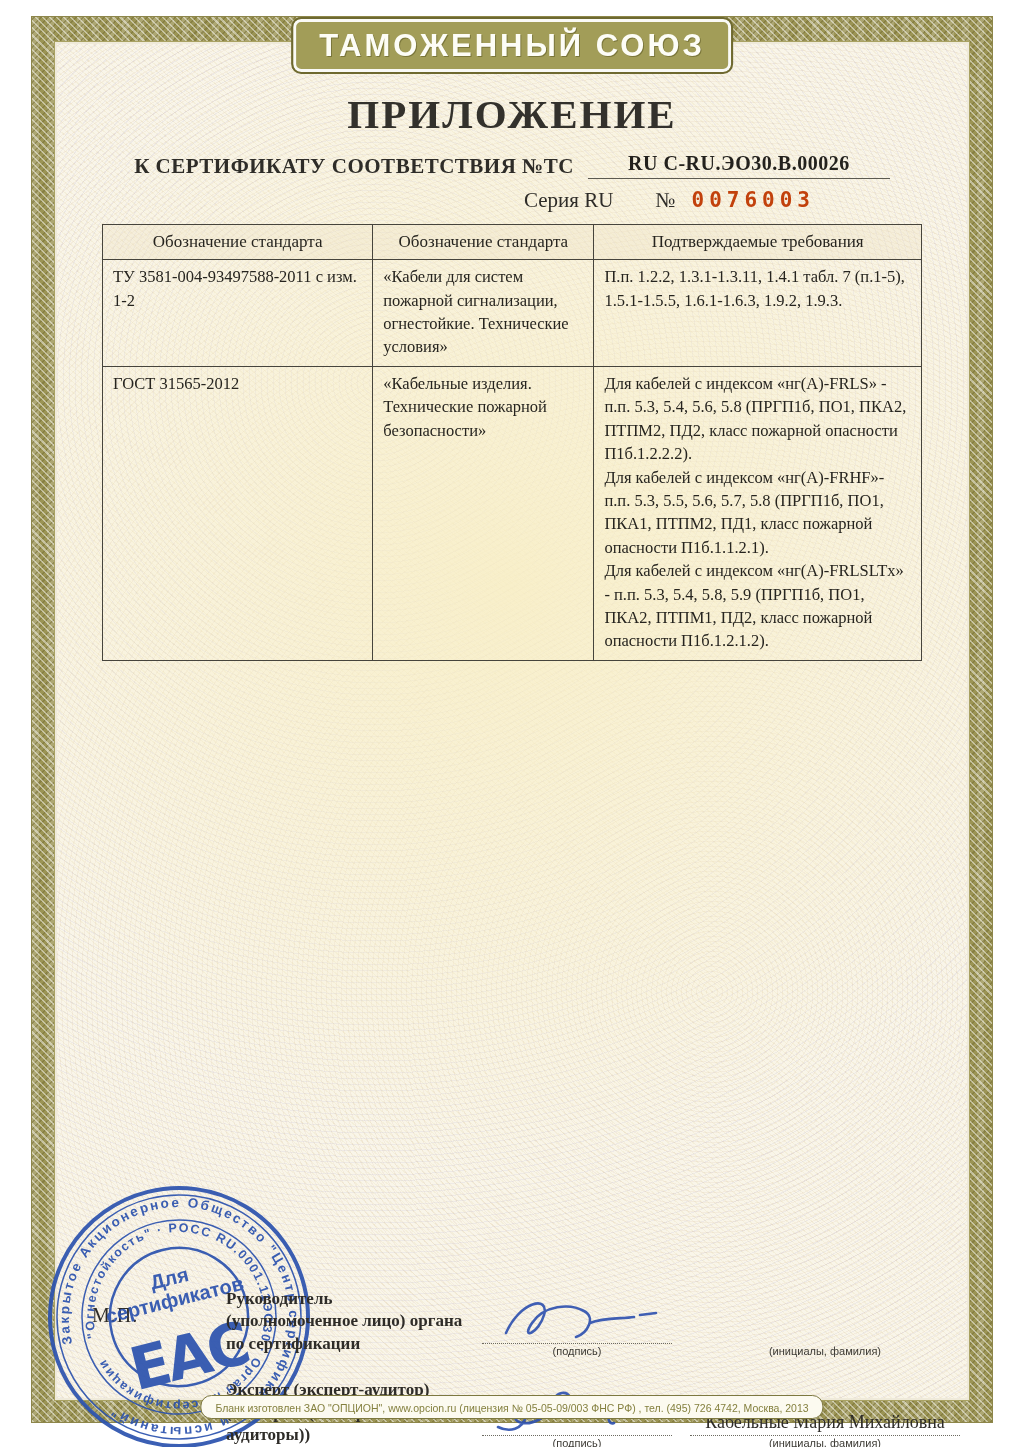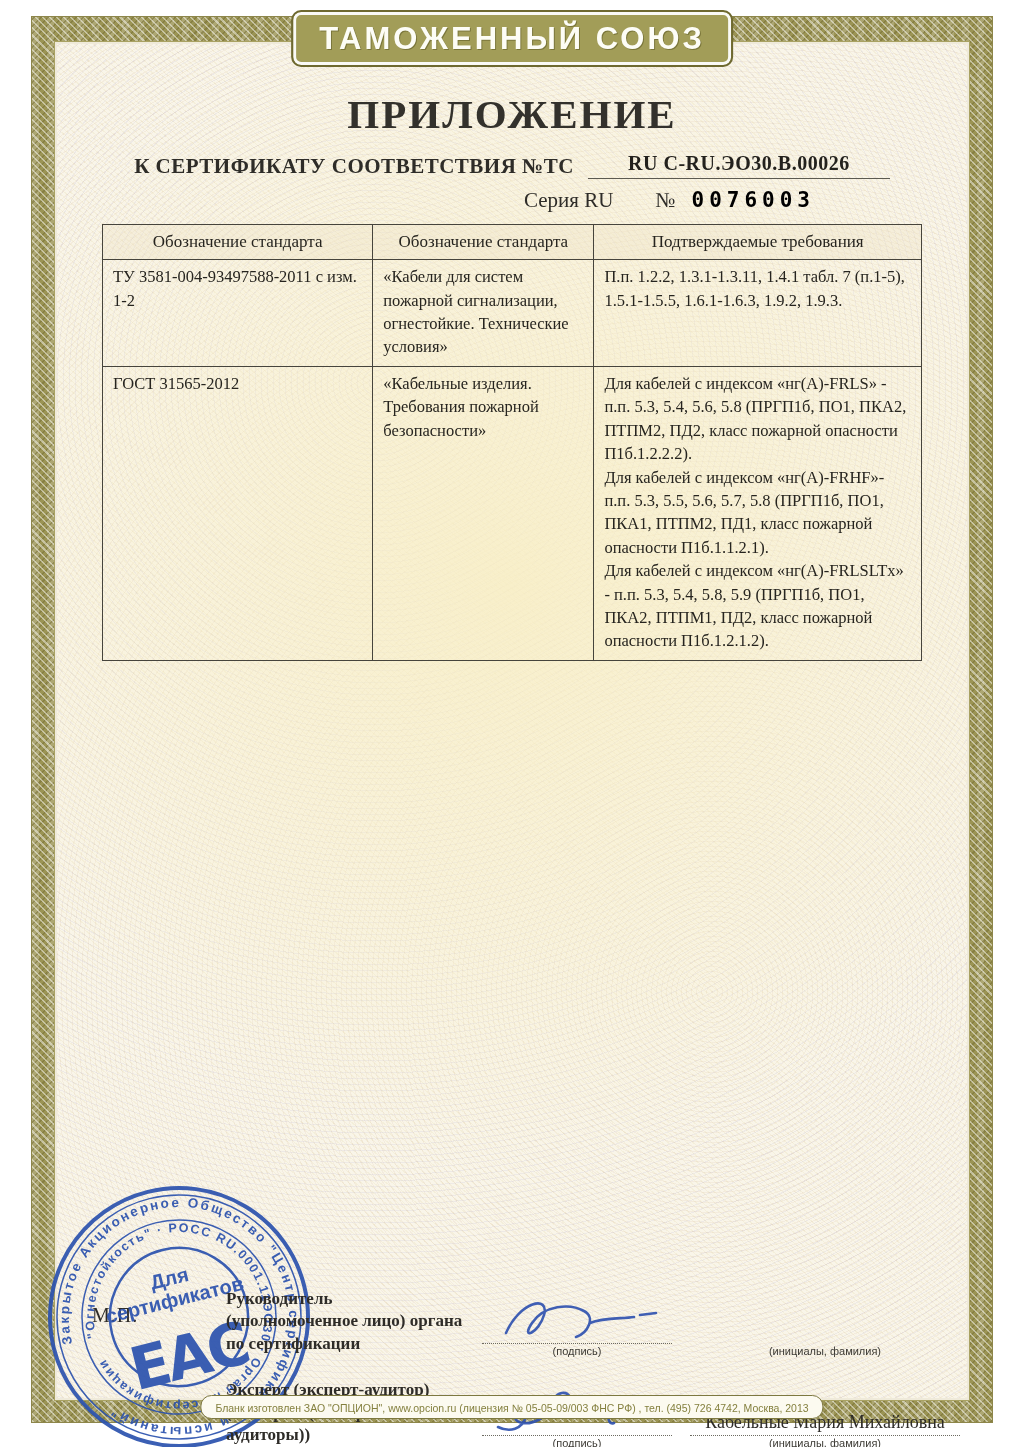--- a/index.html
+++ b/index.html
@@ -28,21 +28,21 @@
     background-image:
       radial-gradient(circle at 50% 40%, rgba(248,238,196,0.85), rgba(249,245,233,0) 62%),
       repeating-radial-gradient(circle at 35% 25%, rgba(140,132,196,0.10) 0 1px, transparent 1px 6px),
       repeating-radial-gradient(circle at 72% 70%, rgba(196,150,116,0.10) 0 1px, transparent 1px 5px),
       repeating-linear-gradient(40deg, rgba(226,214,166,0.22) 0 1px, transparent 1px 4px);
     box-shadow: 0 0 0 2px #efeada, 0 0 0 3px #a9a263;
   }
 
   
   .banner {
-    position:absolute; top:10px; left:50%; transform:translateX(-50%);
+    position:absolute; top:17px; left:50%; transform:translateX(-50%);
     background:#a29d58; border:2px solid #6e6930; border-radius:10px;
     box-shadow: inset 0 0 0 3px rgba(255,255,255,0.95), inset 0 0 0 5px #a29d58;
     padding:9px 26px 8px;
   }
   .banner span {
     font-family:"Liberation Sans", sans-serif; font-weight:bold;
     font-size:31px; letter-spacing:3px; color:#fdfdf6;
     text-shadow:1px 1px 0 rgba(90,85,35,0.55);
     white-space:nowrap;
   }
@@ -65,21 +65,21 @@
 
   .series-line {
     margin-top:9px; display:flex; justify-content:flex-end; align-items:baseline;
     padding-right:152px; gap:42px;
   }
   .series-line .series-label { font-size:21px; }
   .series-line .num-wrap { display:flex; align-items:baseline; gap:16px; }
   .series-line .num-sign { font-size:21px; }
   .series-line .serial {
     font-family:"DejaVu Sans Mono", monospace; font-weight:bold;
-    font-size:21px; letter-spacing:5px; color:#000000;text-align:right;
+    font-size:21px; letter-spacing:5px; color:#c2410c;text-align:right;
   }
 
   .intro {
     margin:20px auto 0; width:88%; text-align:center;
     font-size:17.5px; font-weight:bold; line-height:1.55; color:#23211c;
   }
 
   table.standards {
     width:820px; margin:11px auto 0; border-collapse:collapse;
     font-size:16.5px; line-height:1.42; color:#26241f;
@@ -172,21 +172,21 @@
       <tbody>
         <tr>
           <td>ТУ 3581-004-93497588-2011 с изм. 1-2</td>
           <td>«Кабели для систем пожарной сигнализации, огнестойкие. Технические условия»</td>
           <td>
             <p>П.п. 1.2.2, 1.3.1-1.3.11, 1.4.1 табл. 7 (п.1-5), 1.5.1-1.5.5, 1.6.1-1.6.3, 1.9.2, 1.9.3.</p>
           </td>
         </tr>
         <tr>
           <td>ГОСТ 31565-2012</td>
-          <td>«Кабельные изделия. Требования пожарной безопасности»</td>
+          <td>«Кабельные изделия. Технические пожарной безопасности»</td>
           <td>
             <p>Для кабелей с индексом «нг(А)-FRLS» -  п.п. 5.3, 5.4, 5.6, 5.8 (ПРГП1б, ПО1, ПКА2, ПТПМ2, ПД2, класс пожарной опасности П1б.1.2.2.2).</p>
             <p>Для кабелей с индексом «нг(А)-FRHF»- п.п. 5.3, 5.5, 5.6, 5.7, 5.8 (ПРГП1б, ПО1, ПКА1, ПТПМ2, ПД1, класс пожарной опасности П1б.1.1.2.1).</p>
             <p>Для кабелей с индексом «нг(А)-FRLSLTx» -  п.п. 5.3, 5.4, 5.8, 5.9 (ПРГП1б, ПО1, ПКА2, ПТПМ1, ПД2, класс пожарной опасности П1б.1.2.1.2).</p>
           </td>
         </tr>
       </tbody>
     </table>
   </div>
 

